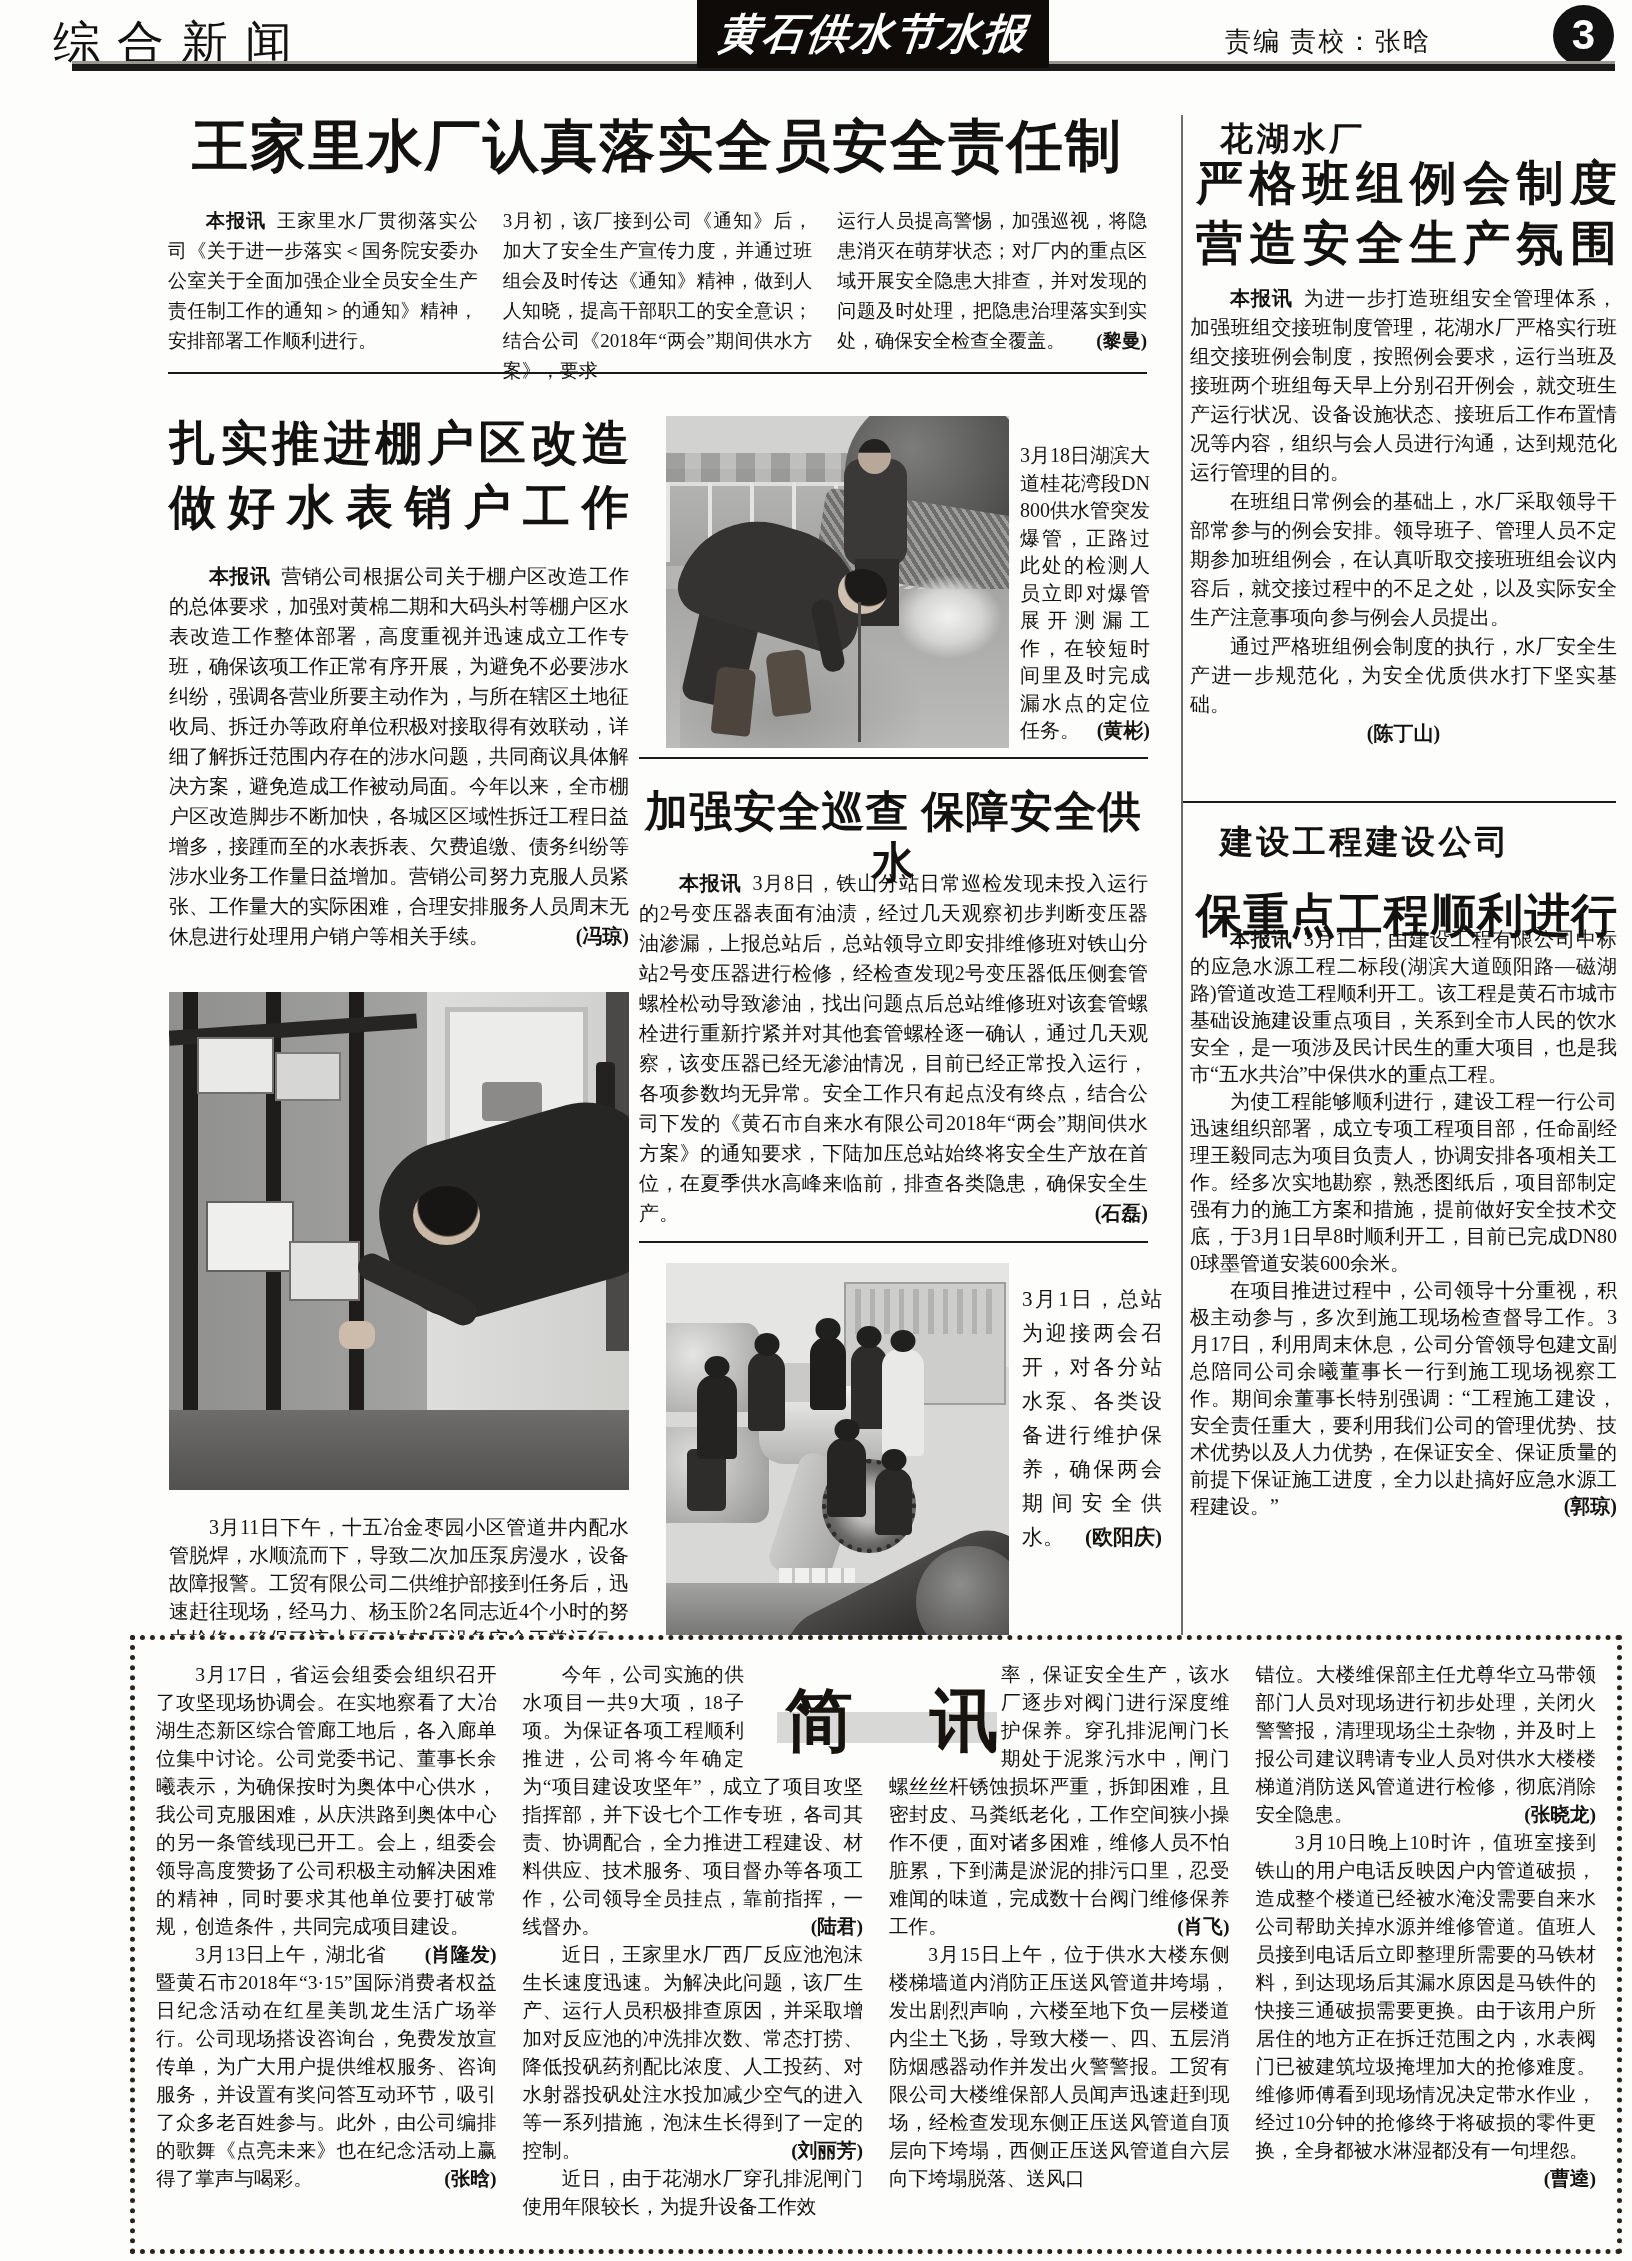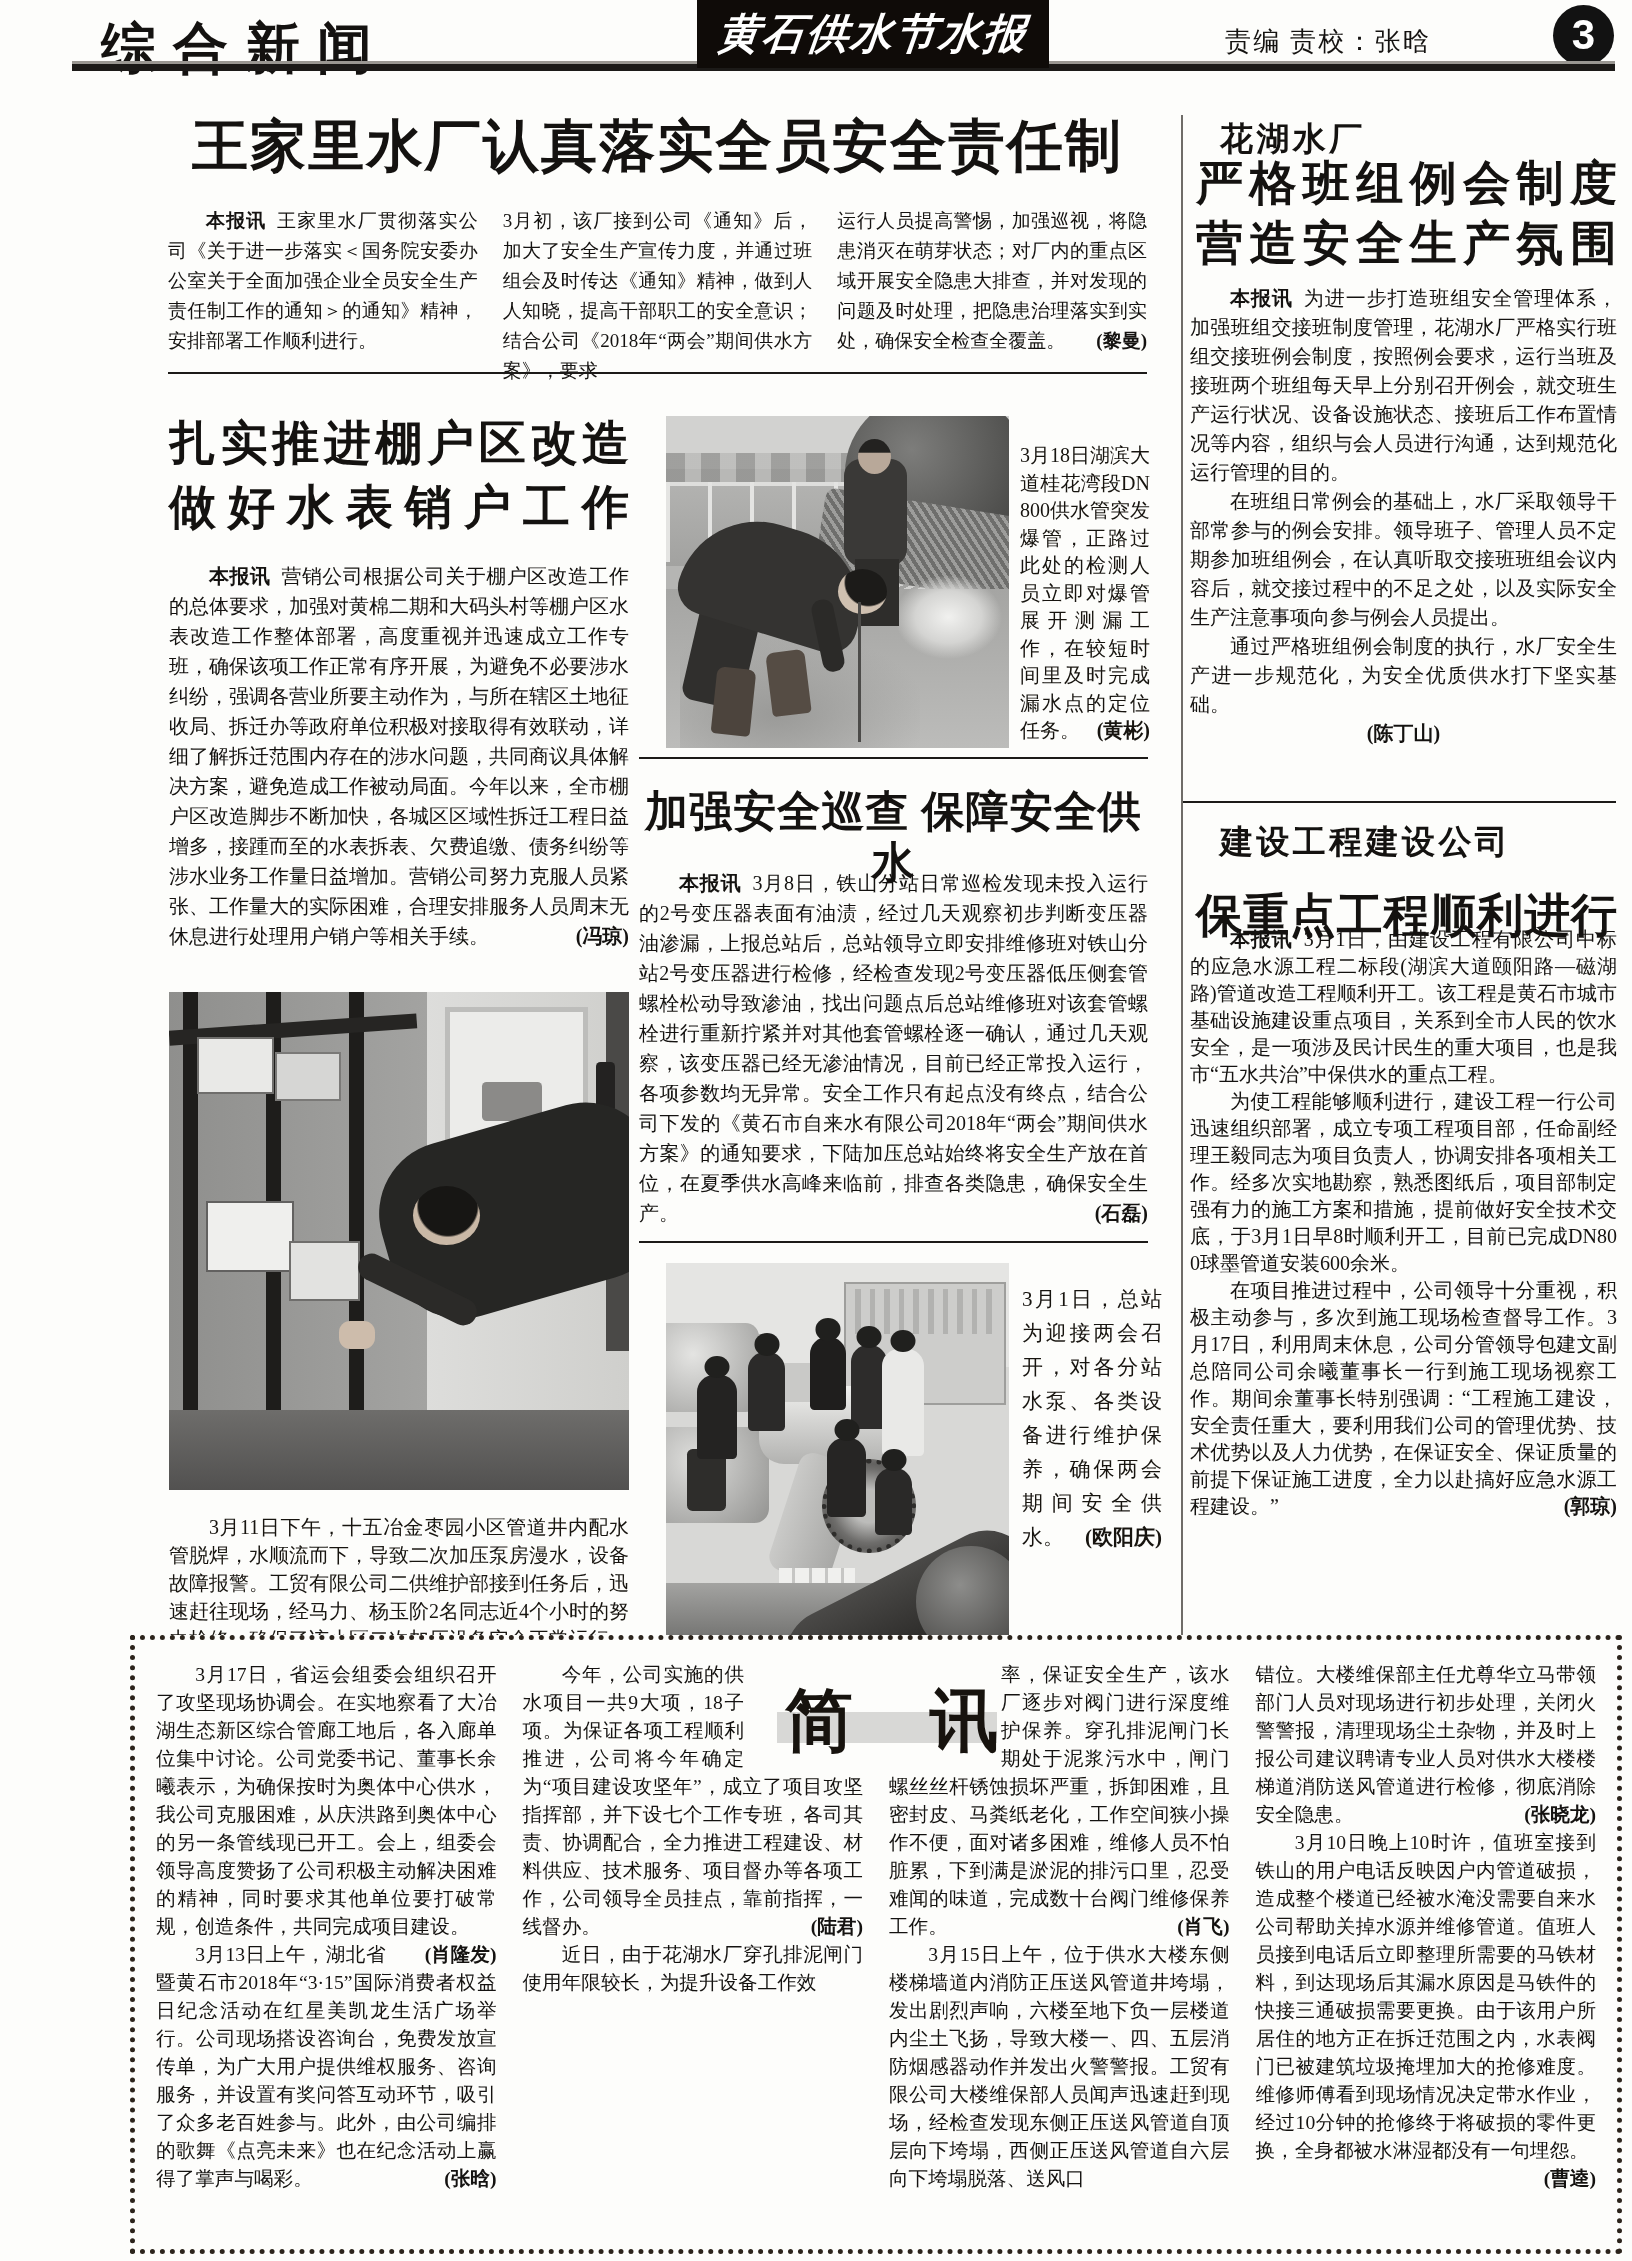--- a/index.html
+++ b/index.html
@@ -12,21 +12,21 @@
   .cont{text-indent:0;}
   .leadin{font-family:"Liberation Sans","DejaVu Sans",sans-serif;font-weight:bold;margin-right:.55em;}
   .sig{float:right;font-weight:bold;}
   .sigline{text-align:center;font-weight:bold;}
   .hl{font-weight:900;line-height:1.18;}
   .fill{text-align:justify;text-align-last:justify;word-break:break-all;}
   .kicker{font-weight:600;letter-spacing:3.4px;margin-left:24px;}
   .rule{background:#1c1a18;}
   .vline{background:#6f6c68;}
   
-  .section-label{font-size:55px;font-weight:700;letter-spacing:17px;margin-left:48px;}
+  .section-label{font-size:47px;font-weight:400;letter-spacing:17px;}
   .masthead{background:#0f0b08;display:flex;align-items:center;justify-content:center;}
   .masthead span{color:#fff;font-size:42px;font-weight:bold;font-style:italic;letter-spacing:2.2px;transform:skewX(-6deg);}
   .editors{font-size:26px;letter-spacing:2.2px;}
   .pagenum{background:#121212;color:#fff;border-radius:50%;display:flex;align-items:center;justify-content:center;
            font-size:42px;font-weight:bold;font-family:"Liberation Sans","DejaVu Sans",sans-serif;}
   
   .photo{background:#b5b5b3;overflow:hidden;}
   .photo *{position:absolute;}
   .caption{color:#17140f;}
   
@@ -173,20 +173,21 @@
   <div class="abs briefs-title" style="left:785px;top:1676px;">简 讯</div>
 
   <div class="abs" style="left:156px;top:1661px;width:1440px;height:566px;display:flex;gap:26px;">
     <div class="bcol jt">
       <p class="graf"><span>3月17日，省运会组委会组织召开了攻坚现场协调会。在实地察看了大冶湖生态新区综合管廊工地后，各入廊单位集中讨论。公司党委书记、董事长余曦表示，为确保按时为奥体中心供水，我公司克服困难，从庆洪路到奥体中心的另一条管线现已开工。会上，组委会领导高度赞扬了公司积极主动解决困难的精神，同时要求其他单位要打破常规，创造条件，共同完成项目建设。</span><span class="sig">(肖隆发)</span></p>
       <p class="graf"><span>3月13日上午，湖北省暨黄石市2018年“3·15”国际消费者权益日纪念活动在红星美凯龙生活广场举行。公司现场搭设咨询台，免费发放宣传单，为广大用户提供维权服务、咨询服务，并设置有奖问答互动环节，吸引了众多老百姓参与。此外，由公司编排的歌舞《点亮未来》也在纪念活动上赢得了掌声与喝彩。</span><span class="sig">(张晗)</span></p>
     </div>
     <div class="bcol jt">
       <span class="spacerR"></span>
       <p class="graf"><span>今年，公司实施的供水项目一共9大项，18子项。为保证各项工程顺利推进，公司将今年确定为“项目建设攻坚年”，成立了项目攻坚指挥部，并下设七个工作专班，各司其责、协调配合，全力推进工程建设、材料供应、技术服务、项目督办等各项工作，公司领导全员挂点，靠前指挥，一线督办。</span><span class="sig">(陆君)</span></p>
+      <p class="graf"><span>近日，王家里水厂西厂反应池泡沫生长速度迅速。为解决此问题，该厂生产、运行人员积极排查原因，并采取增加对反应池的冲洗排次数、常态打捞、降低投矾药剂配比浓度、人工投药、对水射器投矾处注水投加减少空气的进入等一系列措施，泡沫生长得到了一定的控制。</span><span class="sig">(刘丽芳)</span></p>
       <p class="graf">近日，由于花湖水厂穿孔排泥闸门使用年限较长，为提升设备工作效</p>
     </div>
     <div class="bcol jt">
       <span class="spacerL"></span>
       <p class="cont"><span>率，保证安全生产，该水厂逐步对阀门进行深度维护保养。穿孔排泥闸门长期处于泥浆污水中，闸门螺丝丝杆锈蚀损坏严重，拆卸困难，且密封皮、马粪纸老化，工作空间狭小操作不便，面对诸多困难，维修人员不怕脏累，下到满是淤泥的排污口里，忍受难闻的味道，完成数十台阀门维修保养工作。</span><span class="sig">(肖飞)</span></p>
       <p class="graf">3月15日上午，位于供水大楼东侧楼梯墙道内消防正压送风管道井垮塌，发出剧烈声响，六楼至地下负一层楼道内尘土飞扬，导致大楼一、四、五层消防烟感器动作并发出火警警报。工贸有限公司大楼维保部人员闻声迅速赶到现场，经检查发现东侧正压送风管道自顶层向下垮塌，西侧正压送风管道自六层向下垮塌脱落、送风口</p>
     </div>
     <div class="bcol jt">
       <p class="cont"><span>错位。大楼维保部主任尤尊华立马带领部门人员对现场进行初步处理，关闭火警警报，清理现场尘土杂物，并及时上报公司建议聘请专业人员对供水大楼楼梯道消防送风管道进行检修，彻底消除安全隐患。</span><span class="sig">(张晓龙)</span></p>
       <p class="graf"><span>3月10日晚上10时许，值班室接到铁山的用户电话反映因户内管道破损，造成整个楼道已经被水淹没需要自来水公司帮助关掉水源并维修管道。值班人员接到电话后立即整理所需要的马铁材料，到达现场后其漏水原因是马铁件的快接三通破损需要更换。由于该用户所居住的地方正在拆迁范围之内，水表阀门已被建筑垃圾掩埋加大的抢修难度。维修师傅看到现场情况决定带水作业，经过10分钟的抢修终于将破损的零件更换，全身都被水淋湿都没有一句埋怨。</span><span class="sig">(曹逵)</span></p>

